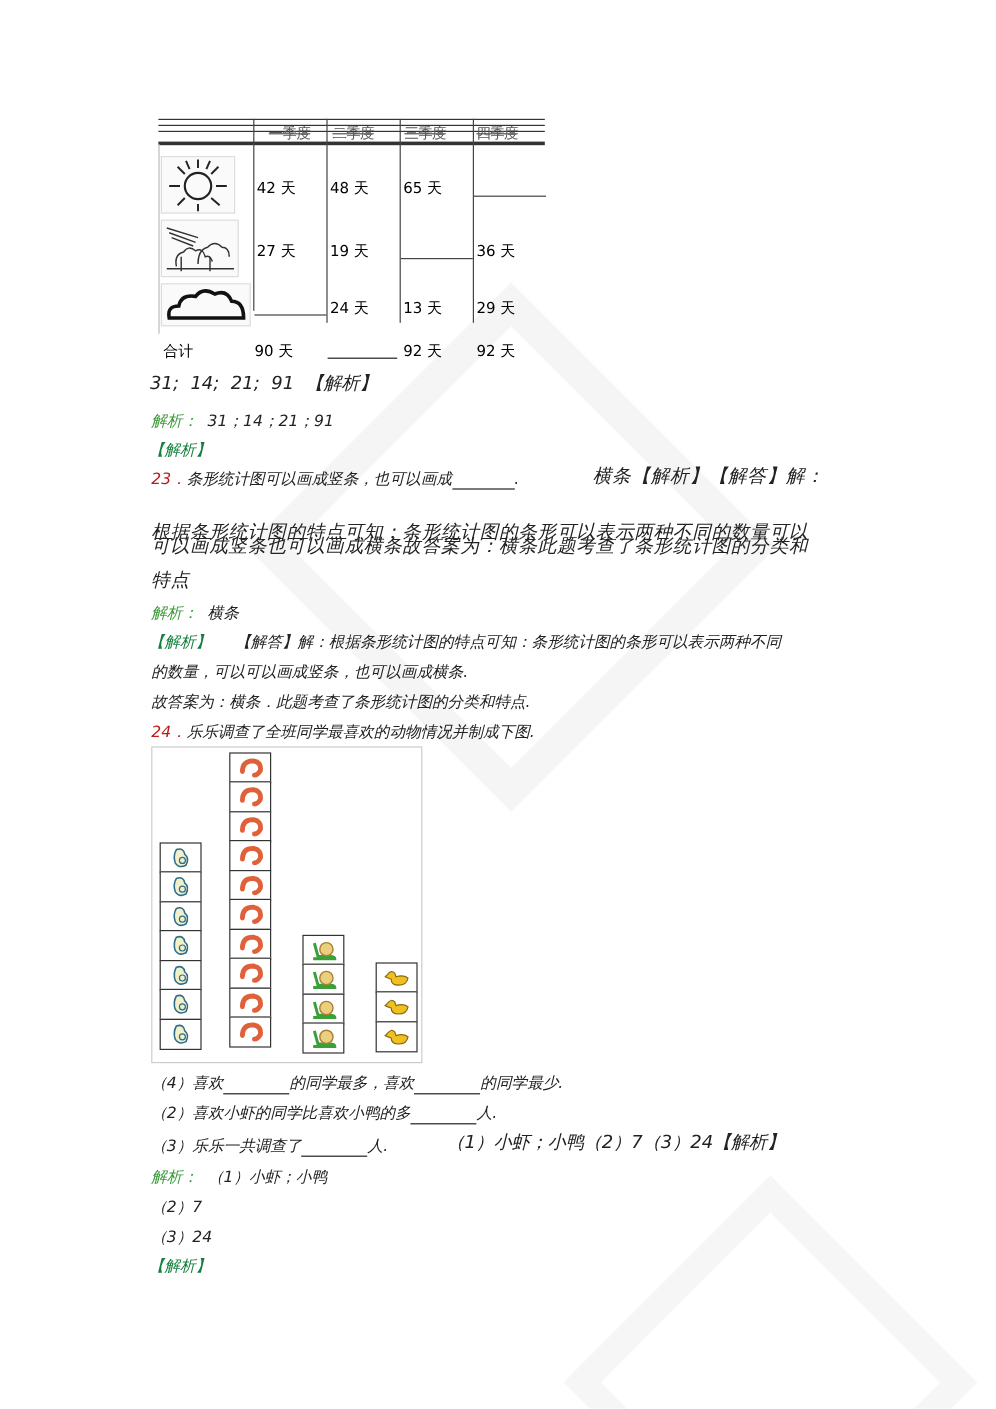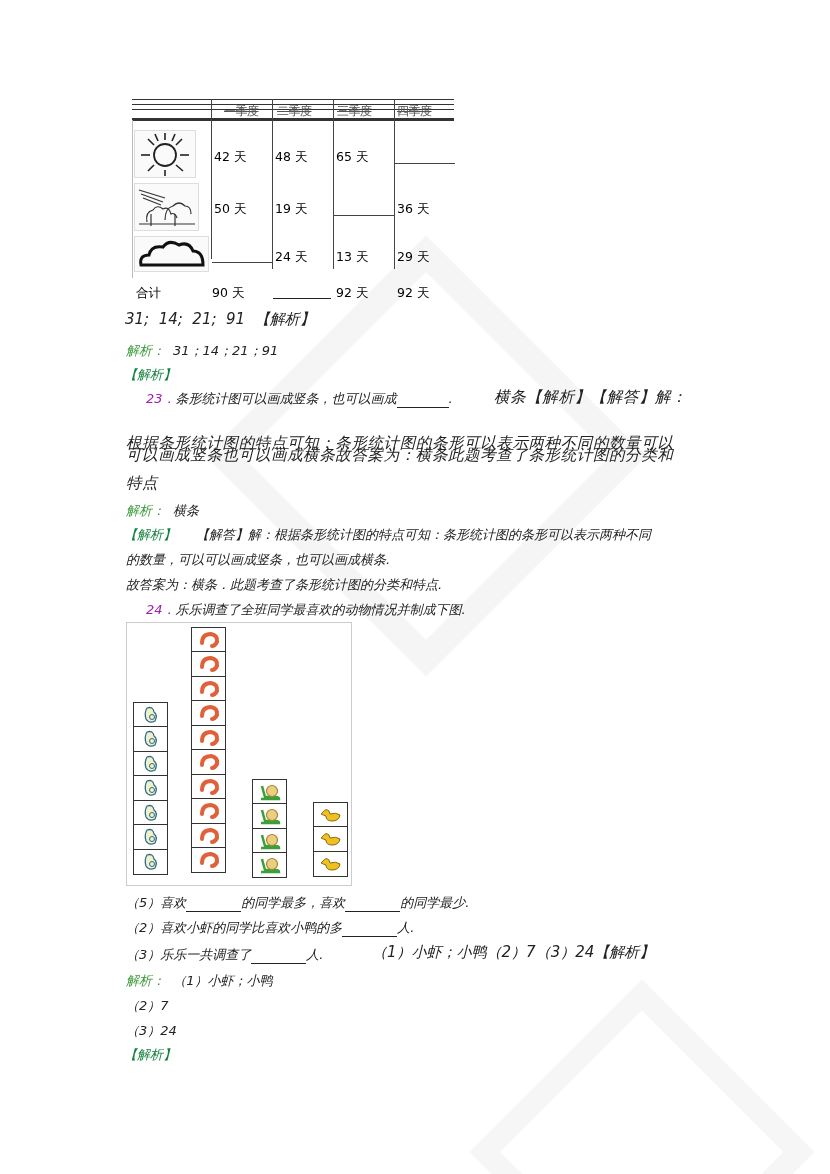--- a/index.html
+++ b/index.html
@@ -18,21 +18,21 @@
   .vline { position: absolute; width: 1px; background: #444; }
   .hline { position: absolute; height: 1px; background: #444; }
   .cell { position: absolute; font-size: 12.5px; color: #000000; white-space: nowrap; }
   .iconbox { position: absolute; border: 1px solid #ddd; background: #fafafa; }
 
   .t { position: absolute; white-space: nowrap; font-style: italic; }
   .lg { font-size: 15.5px; color: #222; letter-spacing: 0.6px; }
   .md { font-size: 13px; color: #222; }
   .green { color: #3a9a3a; }
   .blue { color: #15803d; }
-  .q { color: #a21caf; margin-left: 20px; }
+  .q { color: #b91c1c; }
   .blank { display: inline-block; border-bottom: 1px solid #222; height: 14px; vertical-align: bottom; }
 
   
   .chart { position: absolute; left: 126px; top: 622px; width: 224px; height: 262px;
            border: 1px solid #ccc; background: #fff; }
   .col { position: absolute; display: flex; flex-direction: column; }
   .box { width: 33px; height: 24px; border: 1.5px solid #333; margin-top: -1.5px;
          display: flex; align-items: center; justify-content: center; background: #fff; }
 </style>
 </head>
@@ -89,21 +89,21 @@
 </div>
 <div class="iconbox" style="left:134px;top:236px;width:73px;height:34px;">
   <svg width="73" height="34" viewBox="0 0 73 34">
     <path d="M6 28 Q4 18 14 18 Q16 8 28 10 Q34 2 44 8 Q54 4 58 14 Q68 14 68 28 Z" fill="none" stroke="#111" stroke-width="3"></path>
   </svg>
 </div>
 
 <span class="cell" style="left:214px;top:149px">42 天</span>
 <span class="cell" style="left:275px;top:149px">48 天</span>
 <span class="cell" style="left:336px;top:149px">65 天</span>
-<span class="cell" style="left:214px;top:201px">50 天</span>
+<span class="cell" style="left:214px;top:201px">27 天</span>
 <span class="cell" style="left:275px;top:201px">19 天</span>
 <span class="cell" style="left:397px;top:201px">36 天</span>
 <span class="cell" style="left:275px;top:249px">24 天</span>
 <span class="cell" style="left:336px;top:249px">13 天</span>
 <span class="cell" style="left:397px;top:249px">29 天</span>
 <span class="cell" style="left:136px;top:285px">合计</span>
 <span class="cell" style="left:212px;top:285px">90 天</span>
 <div class="hline" style="left:273px;top:298px;width:58px;background:#222;"></div>
 <span class="cell" style="left:336px;top:285px">92 天</span>
 <span class="cell" style="left:397px;top:285px">92 天</span>
@@ -267,21 +267,21 @@
       </div>
     <div class="box">
         <svg width="22" height="18" viewBox="0 0 22 18">
           <path d="M3 6 Q6 2 9 5 L10 8 Q16 6 20 9 Q19 15 12 15 Q6 15 6 10 Q3 9 1 8 Z" fill="#f0c020" stroke="#8a6a10" stroke-width="1"></path>
         </svg>
       </div>
   </div>
 </div>
 
 <div class="t md" style="left:126px;top:894px">
-  <span>（5）喜欢</span><span class="blank" style="width:55px"></span><span>的同学最多，喜欢</span><span class="blank" style="width:55px"></span><span>的同学最少.</span>
+  <span>（4）喜欢</span><span class="blank" style="width:55px"></span><span>的同学最多，喜欢</span><span class="blank" style="width:55px"></span><span>的同学最少.</span>
 </div>
 <div class="t md" style="left:126px;top:919px">
   <span>（2）喜欢小虾的同学比喜欢小鸭的多</span><span class="blank" style="width:55px"></span><span>人.</span>
 </div>
 <div class="t md" style="left:126px;top:946px">
   <span>（3）乐乐一共调查了</span><span class="blank" style="width:55px"></span><span>人.</span>
 </div>
 <span class="t" style="left:372px;top:943px;font-size:15px;">（1）小虾；小鸭（2）7（3）24【解析】</span>
 <div class="t md" style="left:126px;top:972px">
   <span class="green">解析：</span>&nbsp;&nbsp;<span>（1）小虾；小鸭</span>

